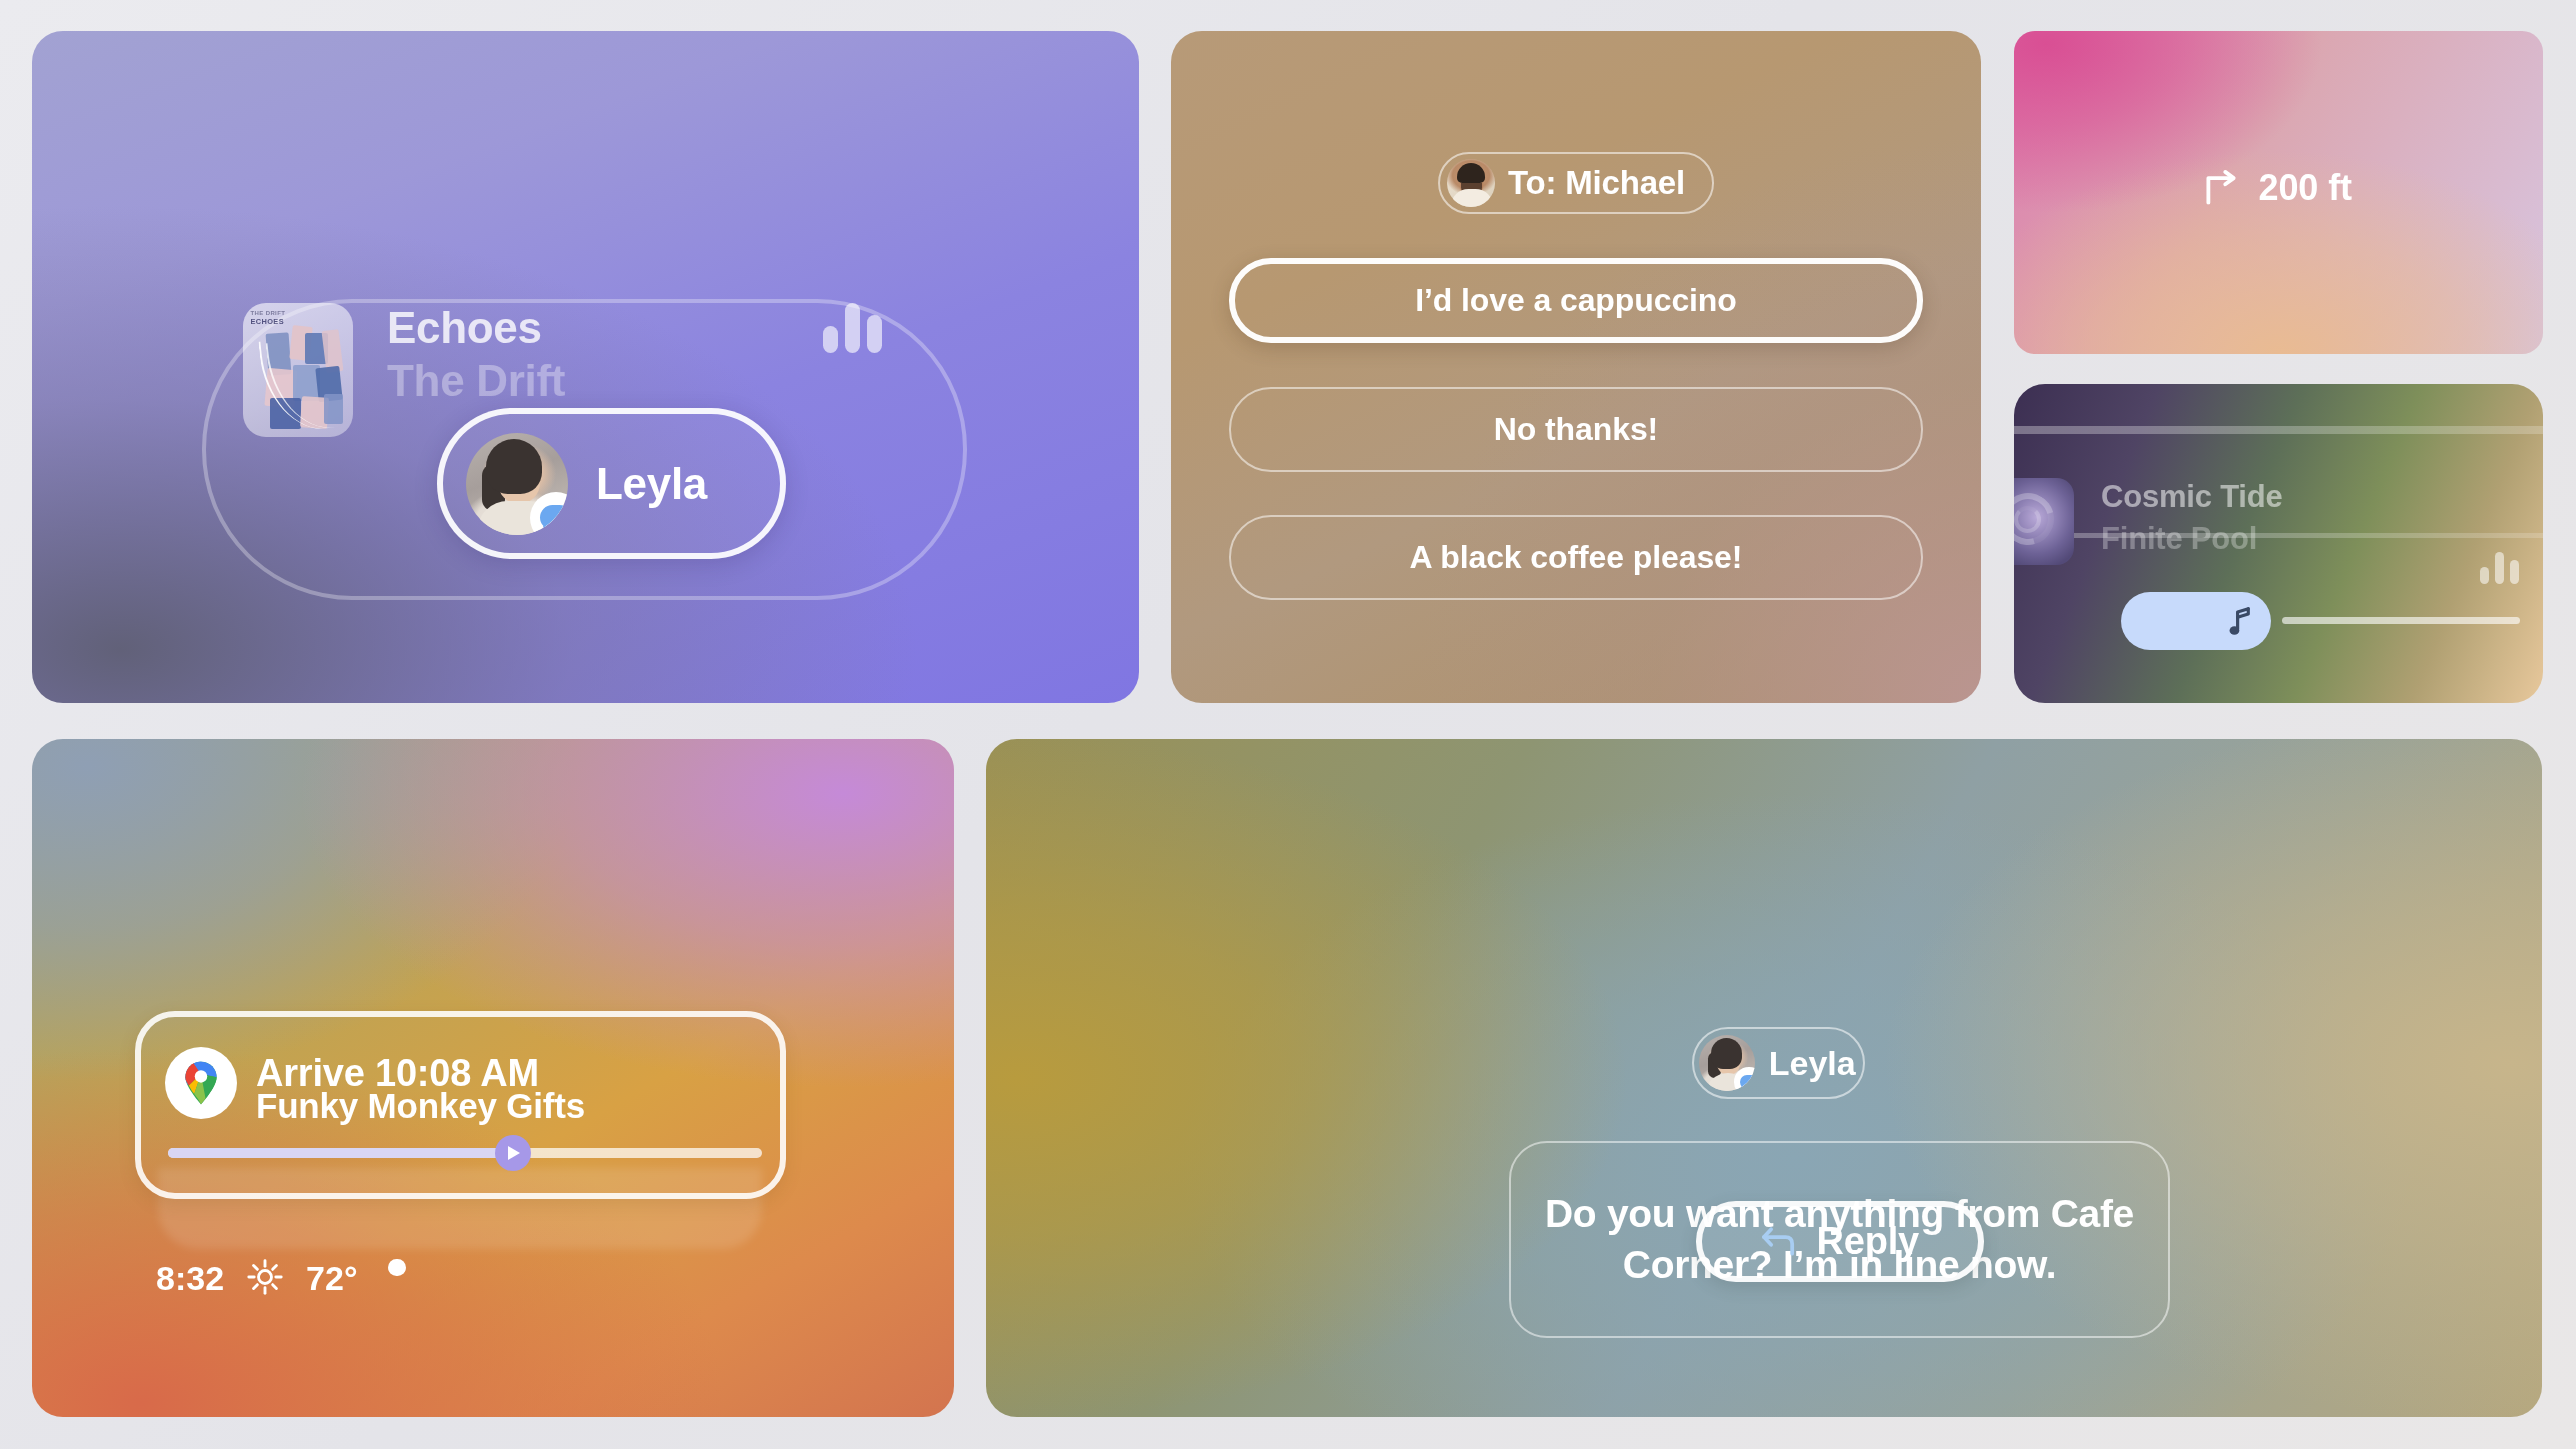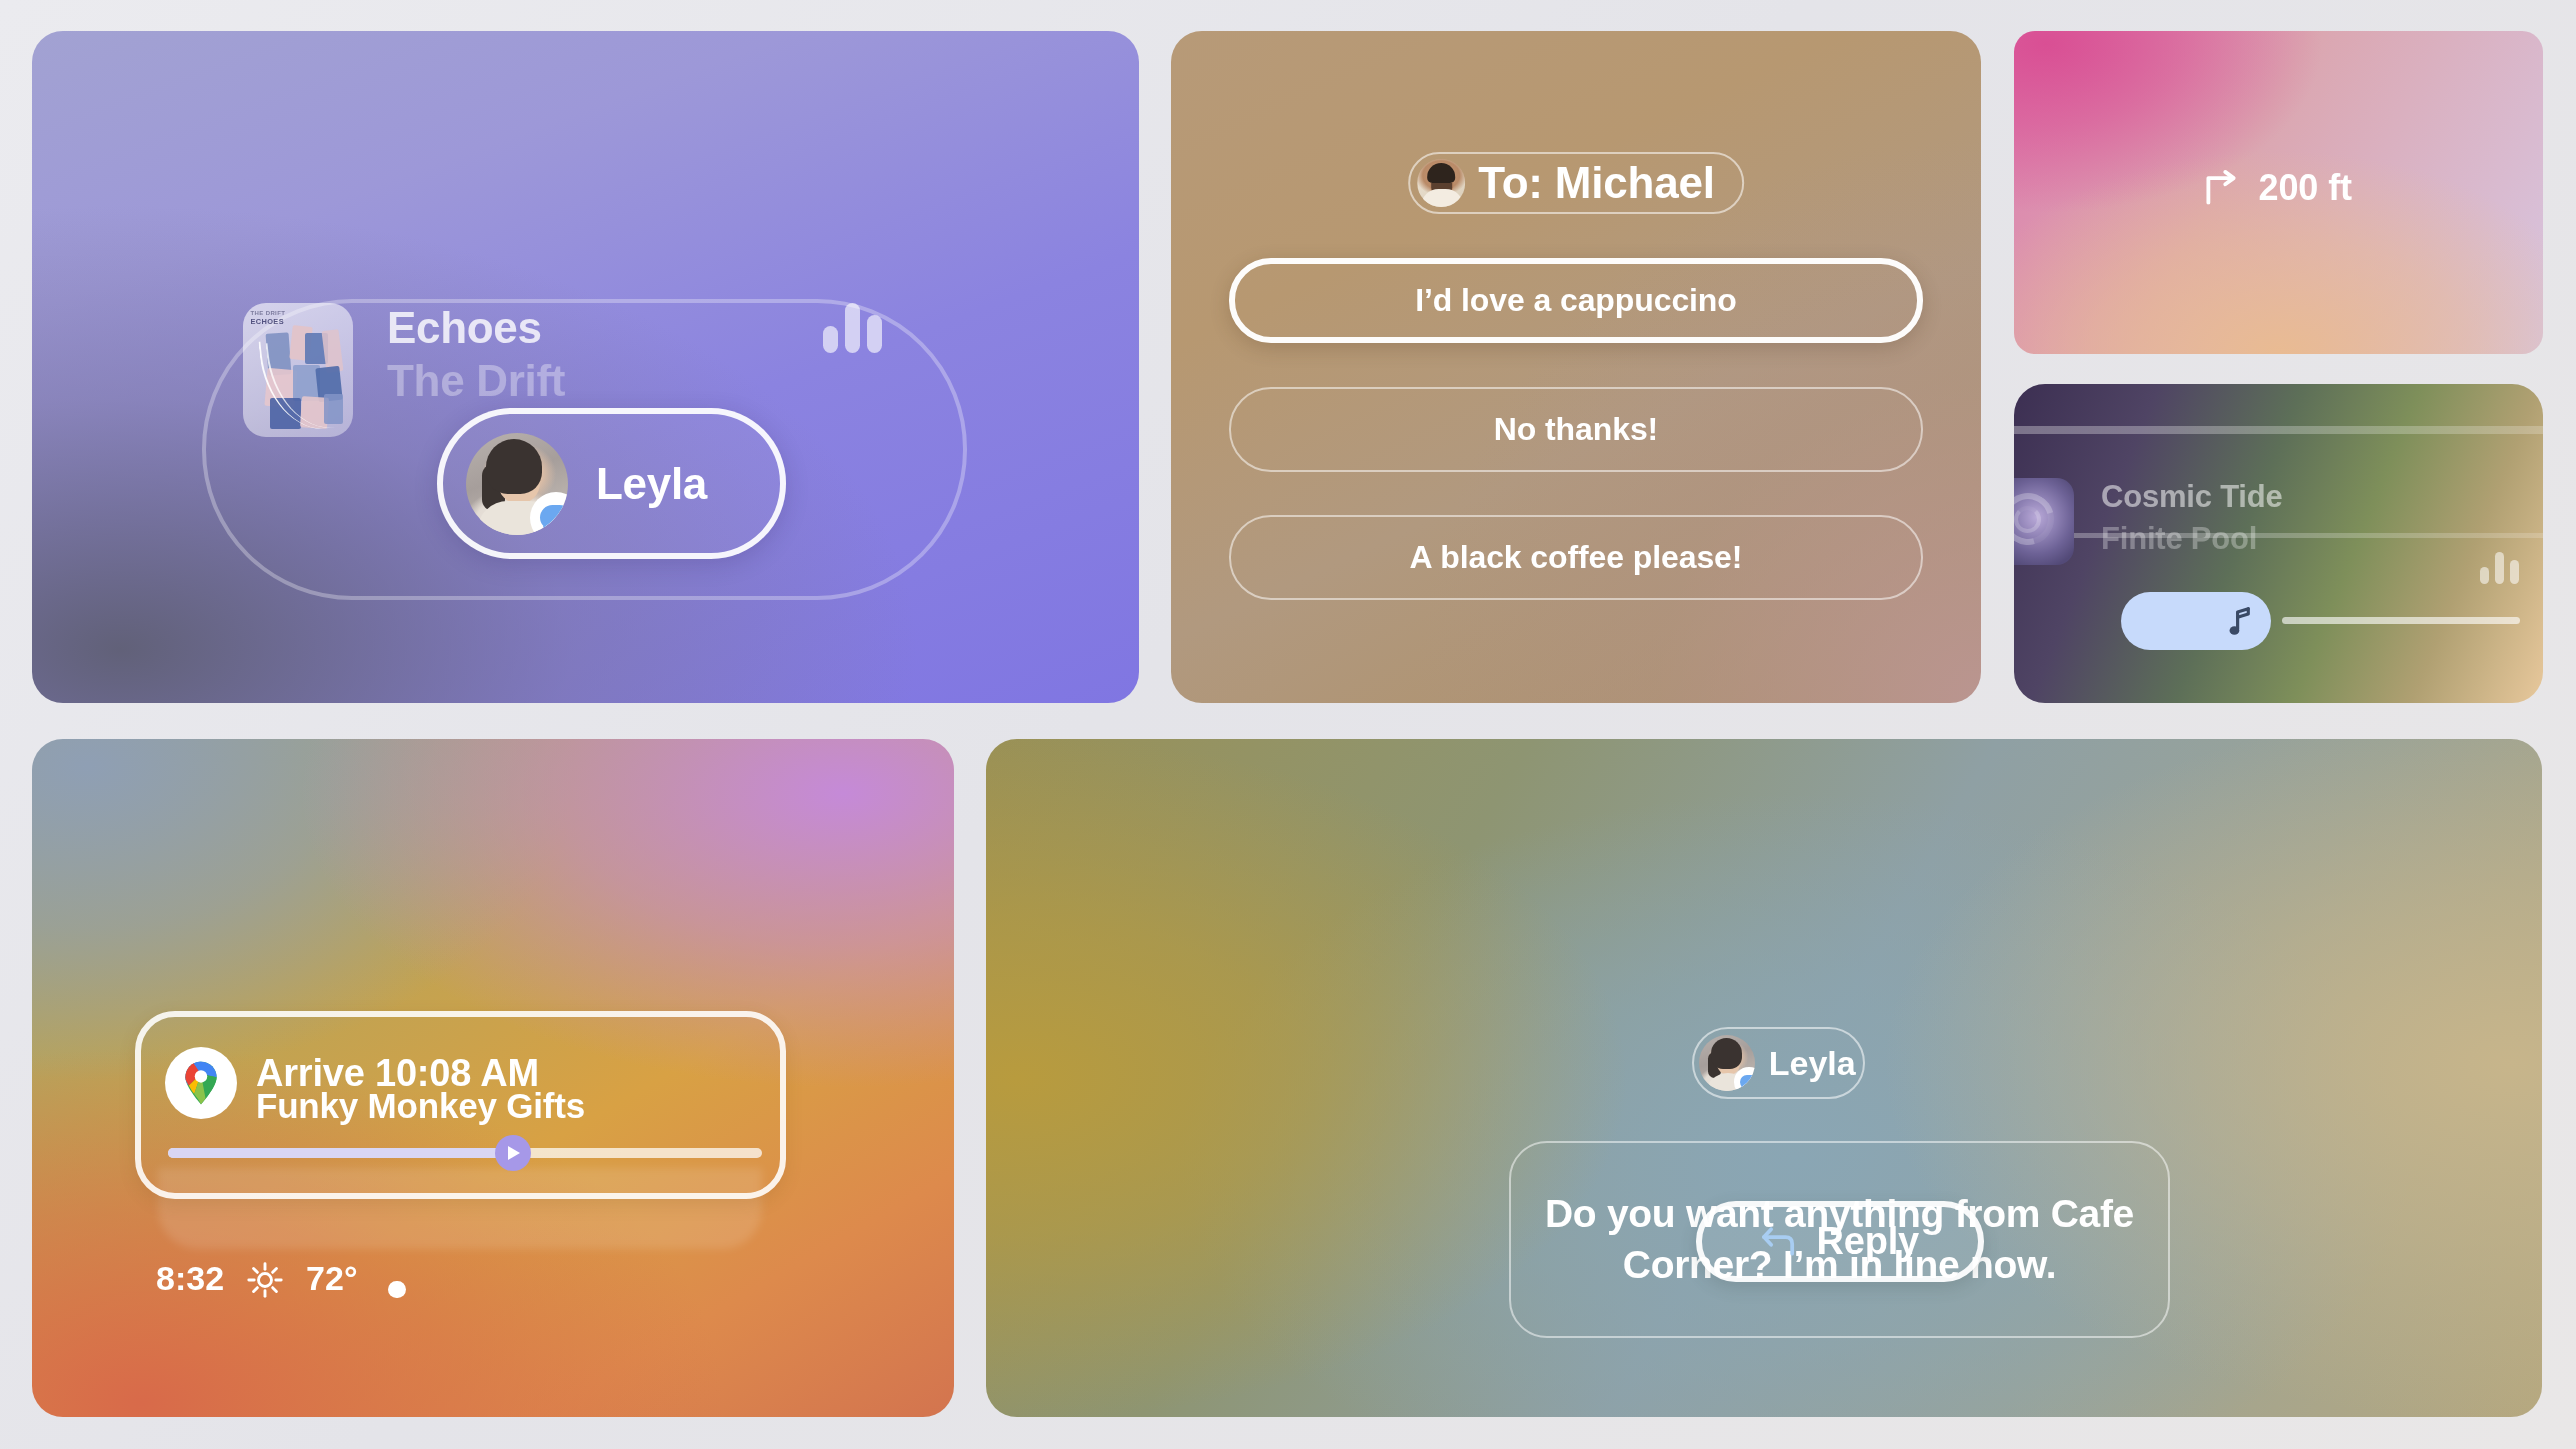--- a/index.html
+++ b/index.html
@@ -123,21 +123,21 @@
     width: 48px; height: 48px; border-radius:50%; overflow:hidden; flex:none;
     background:
       radial-gradient(70% 55% at 50% 34%, #c89a77 0%, #b98a67 55%, rgba(185,138,103,0) 78%),
       linear-gradient(150deg,#efe6d8 0%, #e4d9c7 50%, #d9cdb8 100%);
     position:relative;
   }
   .av-m .hair2{position:absolute;left:10.7px;top:4px;width:28px;height:20px;border-radius:14.8px 14.8px 5.4px 5.4px;background:#2e241d;}
   .av-m .face2{position:absolute;left:13.4px;top:10.7px;width:23px;height:27px;border-radius:11.4px 11.4px 13.4px 13.4px;background:#b88460;}
   .av-m .beard{position:absolute;left:14px;top:24px;width:21.5px;height:14.8px;border-radius:0 0 12px 12px;background:#4a3427;opacity:.85;}
   .av-m .shirt{position:absolute;left:4px;bottom:-5.4px;width:42px;height:23px;border-radius:17.4px 17.4px 0 0;background:#f3ece1;}
-  .to-text { font-size: 44px; font-weight: 800; color:#fff; letter-spacing:-0.2px; white-space:nowrap;}
+  .to-text { font-size: 33px; font-weight: 800; color:#fff; letter-spacing:-0.2px; white-space:nowrap;}
 
   .sug {
     position:absolute; left: 58px; width: 694px; height: 85px;
     border-radius: 42px;
     display:flex; align-items:center; justify-content:center;
     font-size: 32px; font-weight: 700; color:#fff; letter-spacing:-0.1px;
     border: 2px solid rgba(255,255,255,0.52);
   }
   .sug.selected {
     border: 6px solid rgba(255,255,255,0.97);
@@ -244,21 +244,21 @@
   .arrive-thumb {
     position:absolute; left: 58%; top: 50%; transform: translate(-50%,-50%);
     width: 36px; height: 36px; border-radius: 50%; background:#a698e8;
     display:flex; align-items:center; justify-content:center;
   }
   .arrive-thumb .tri {
     width: 0; height: 0; border-left: 12px solid #fff;
     border-top: 7.4px solid transparent; border-bottom: 7.4px solid transparent;
     margin-left: 2.7px;
   }
-  #status-row { position:absolute; left: 124px; top: 520px; display:flex; align-items:flex-end; gap: 23px; }
+  #status-row { position:absolute; left: 124px; top: 520px; display:flex; align-items:flex-start; gap: 23px; }
   .status-time { font-size: 34px; font-weight: 700; color:#fff; }
   .sun-icon { width: 36px; height: 36px; }
   .status-temp { font-size: 34px; font-weight: 700; color:#fff; }
   .status-dot { width: 17.4px; height: 17.4px; border-radius:50%; background:#fff; margin-left: 8px;}
 
   
   #card-message {
     left: 986px; top: 739px; width: 1556px; height: 678px;
     background:
       radial-gradient(70% 90% at 2% 50%, #b89b3e 0%, rgba(184,155,62,0.62) 26%, rgba(184,155,62,0) 56%),

